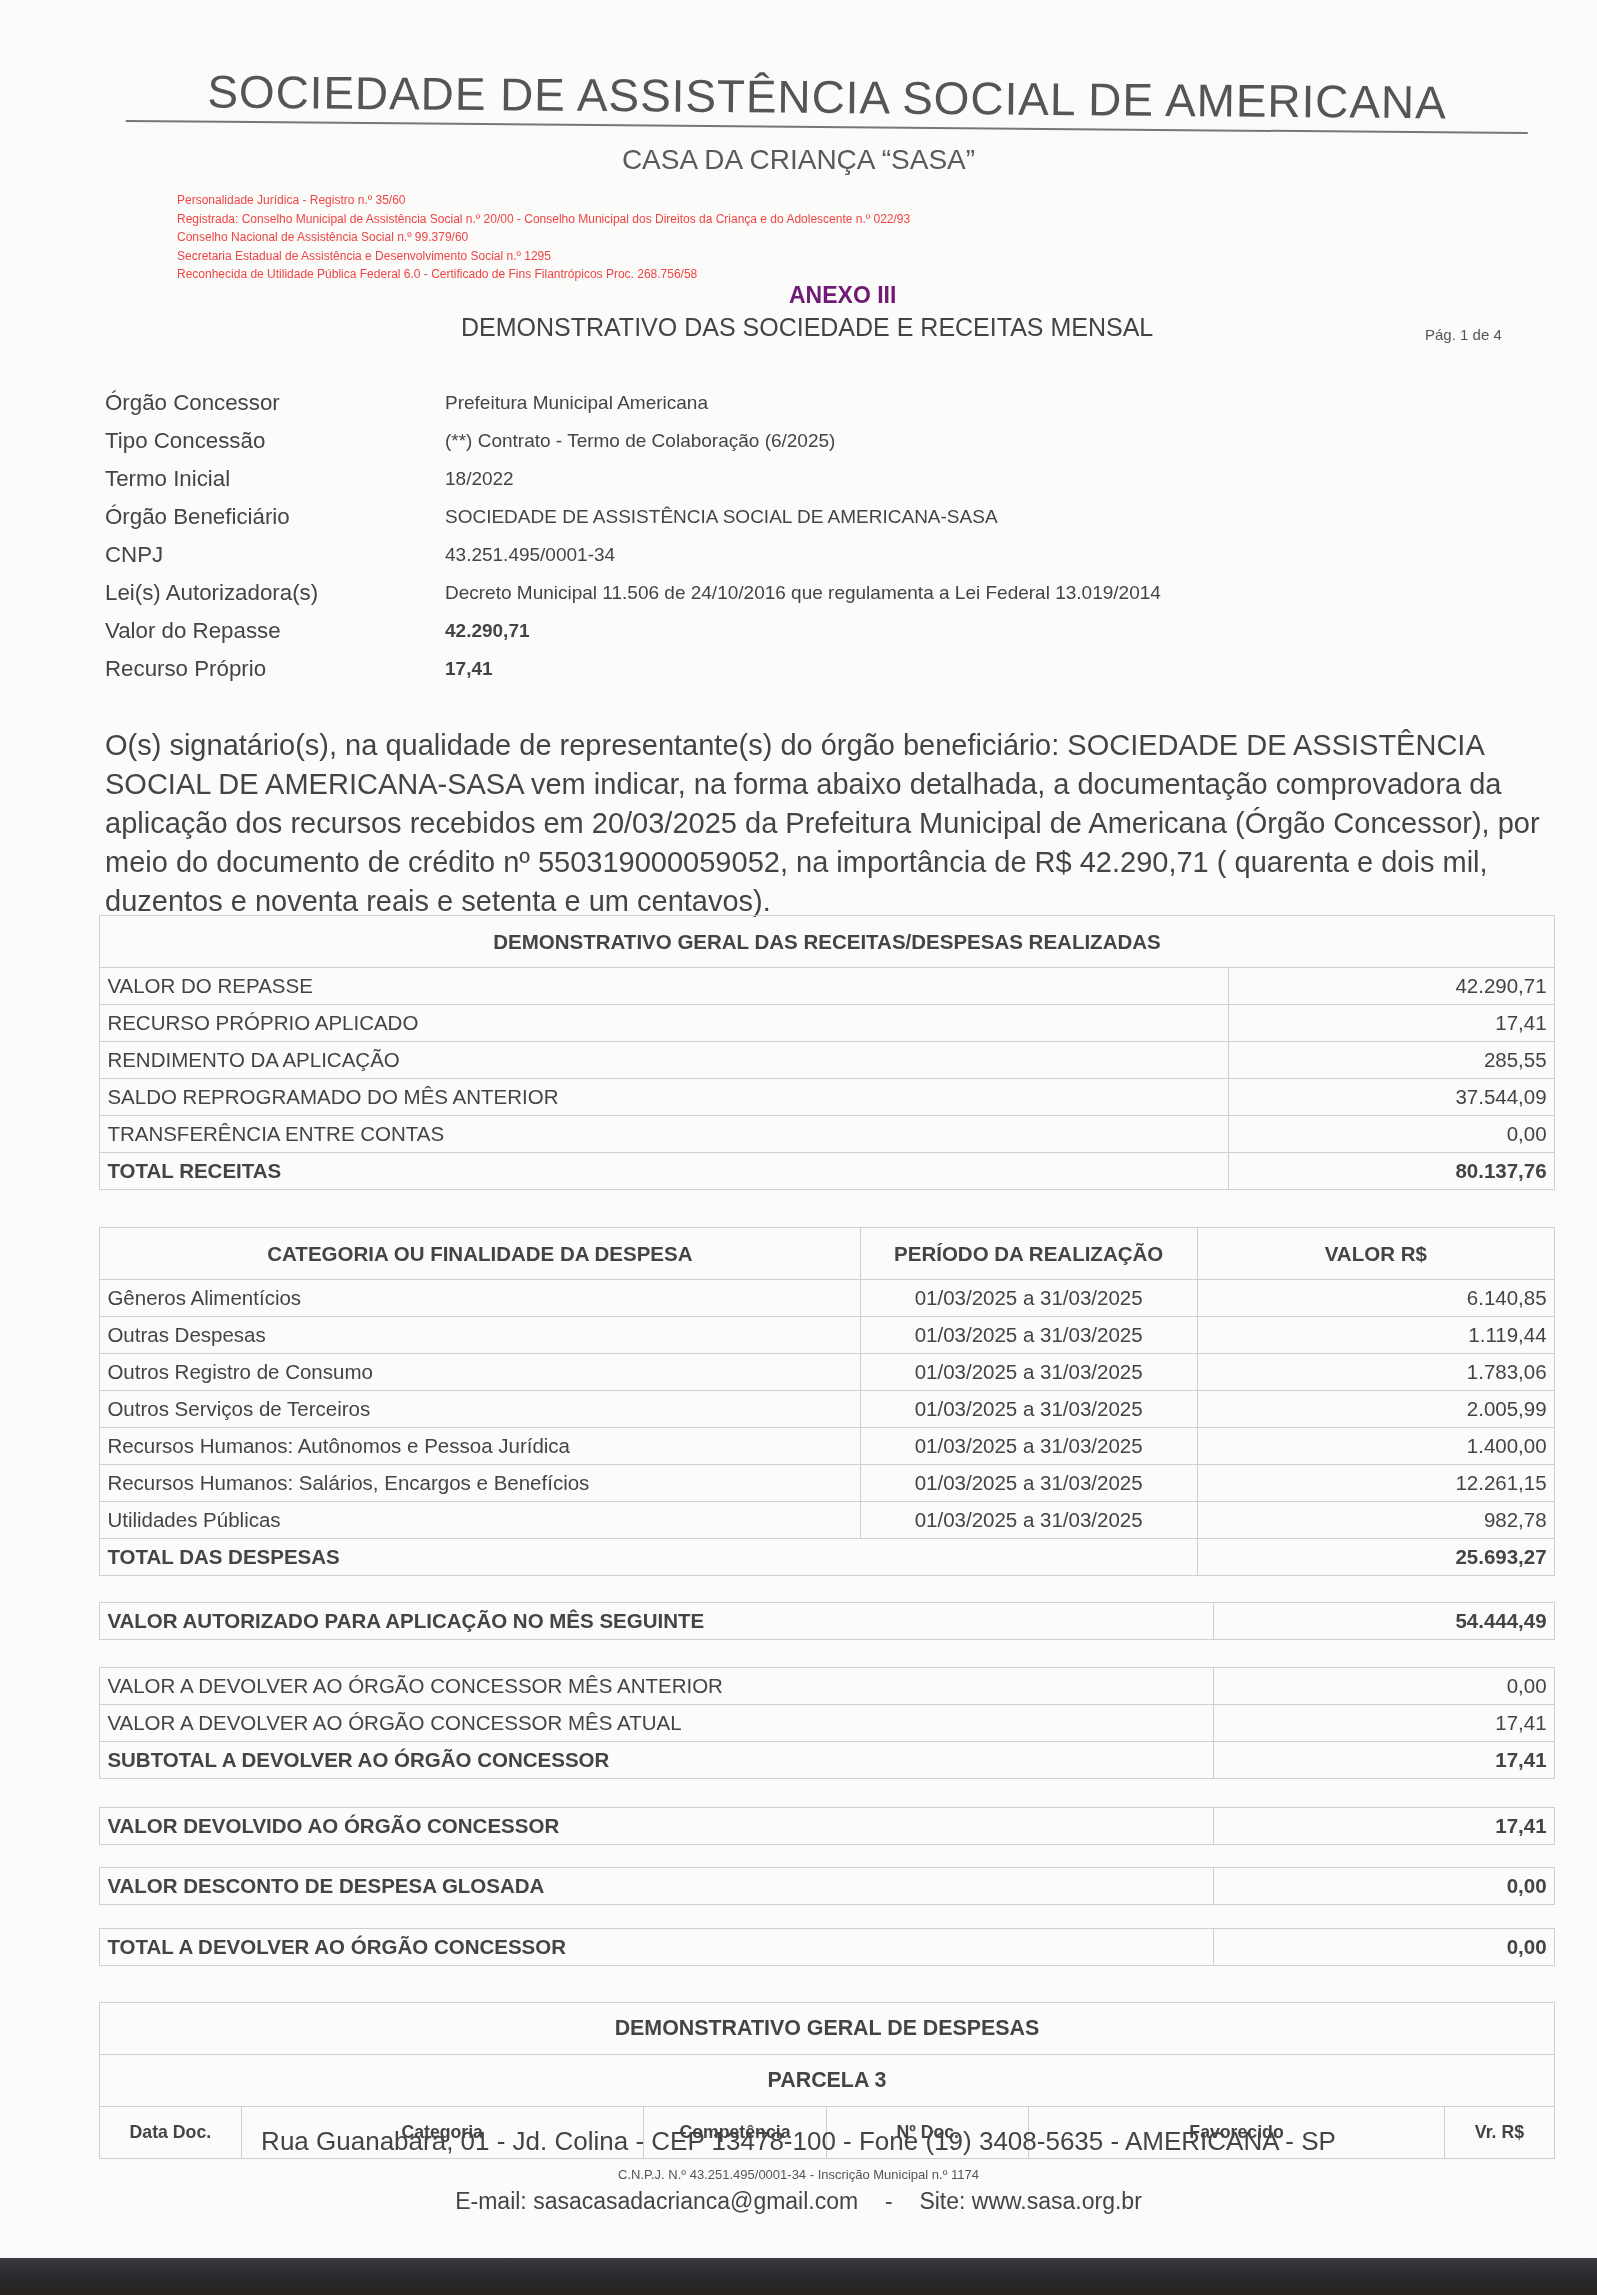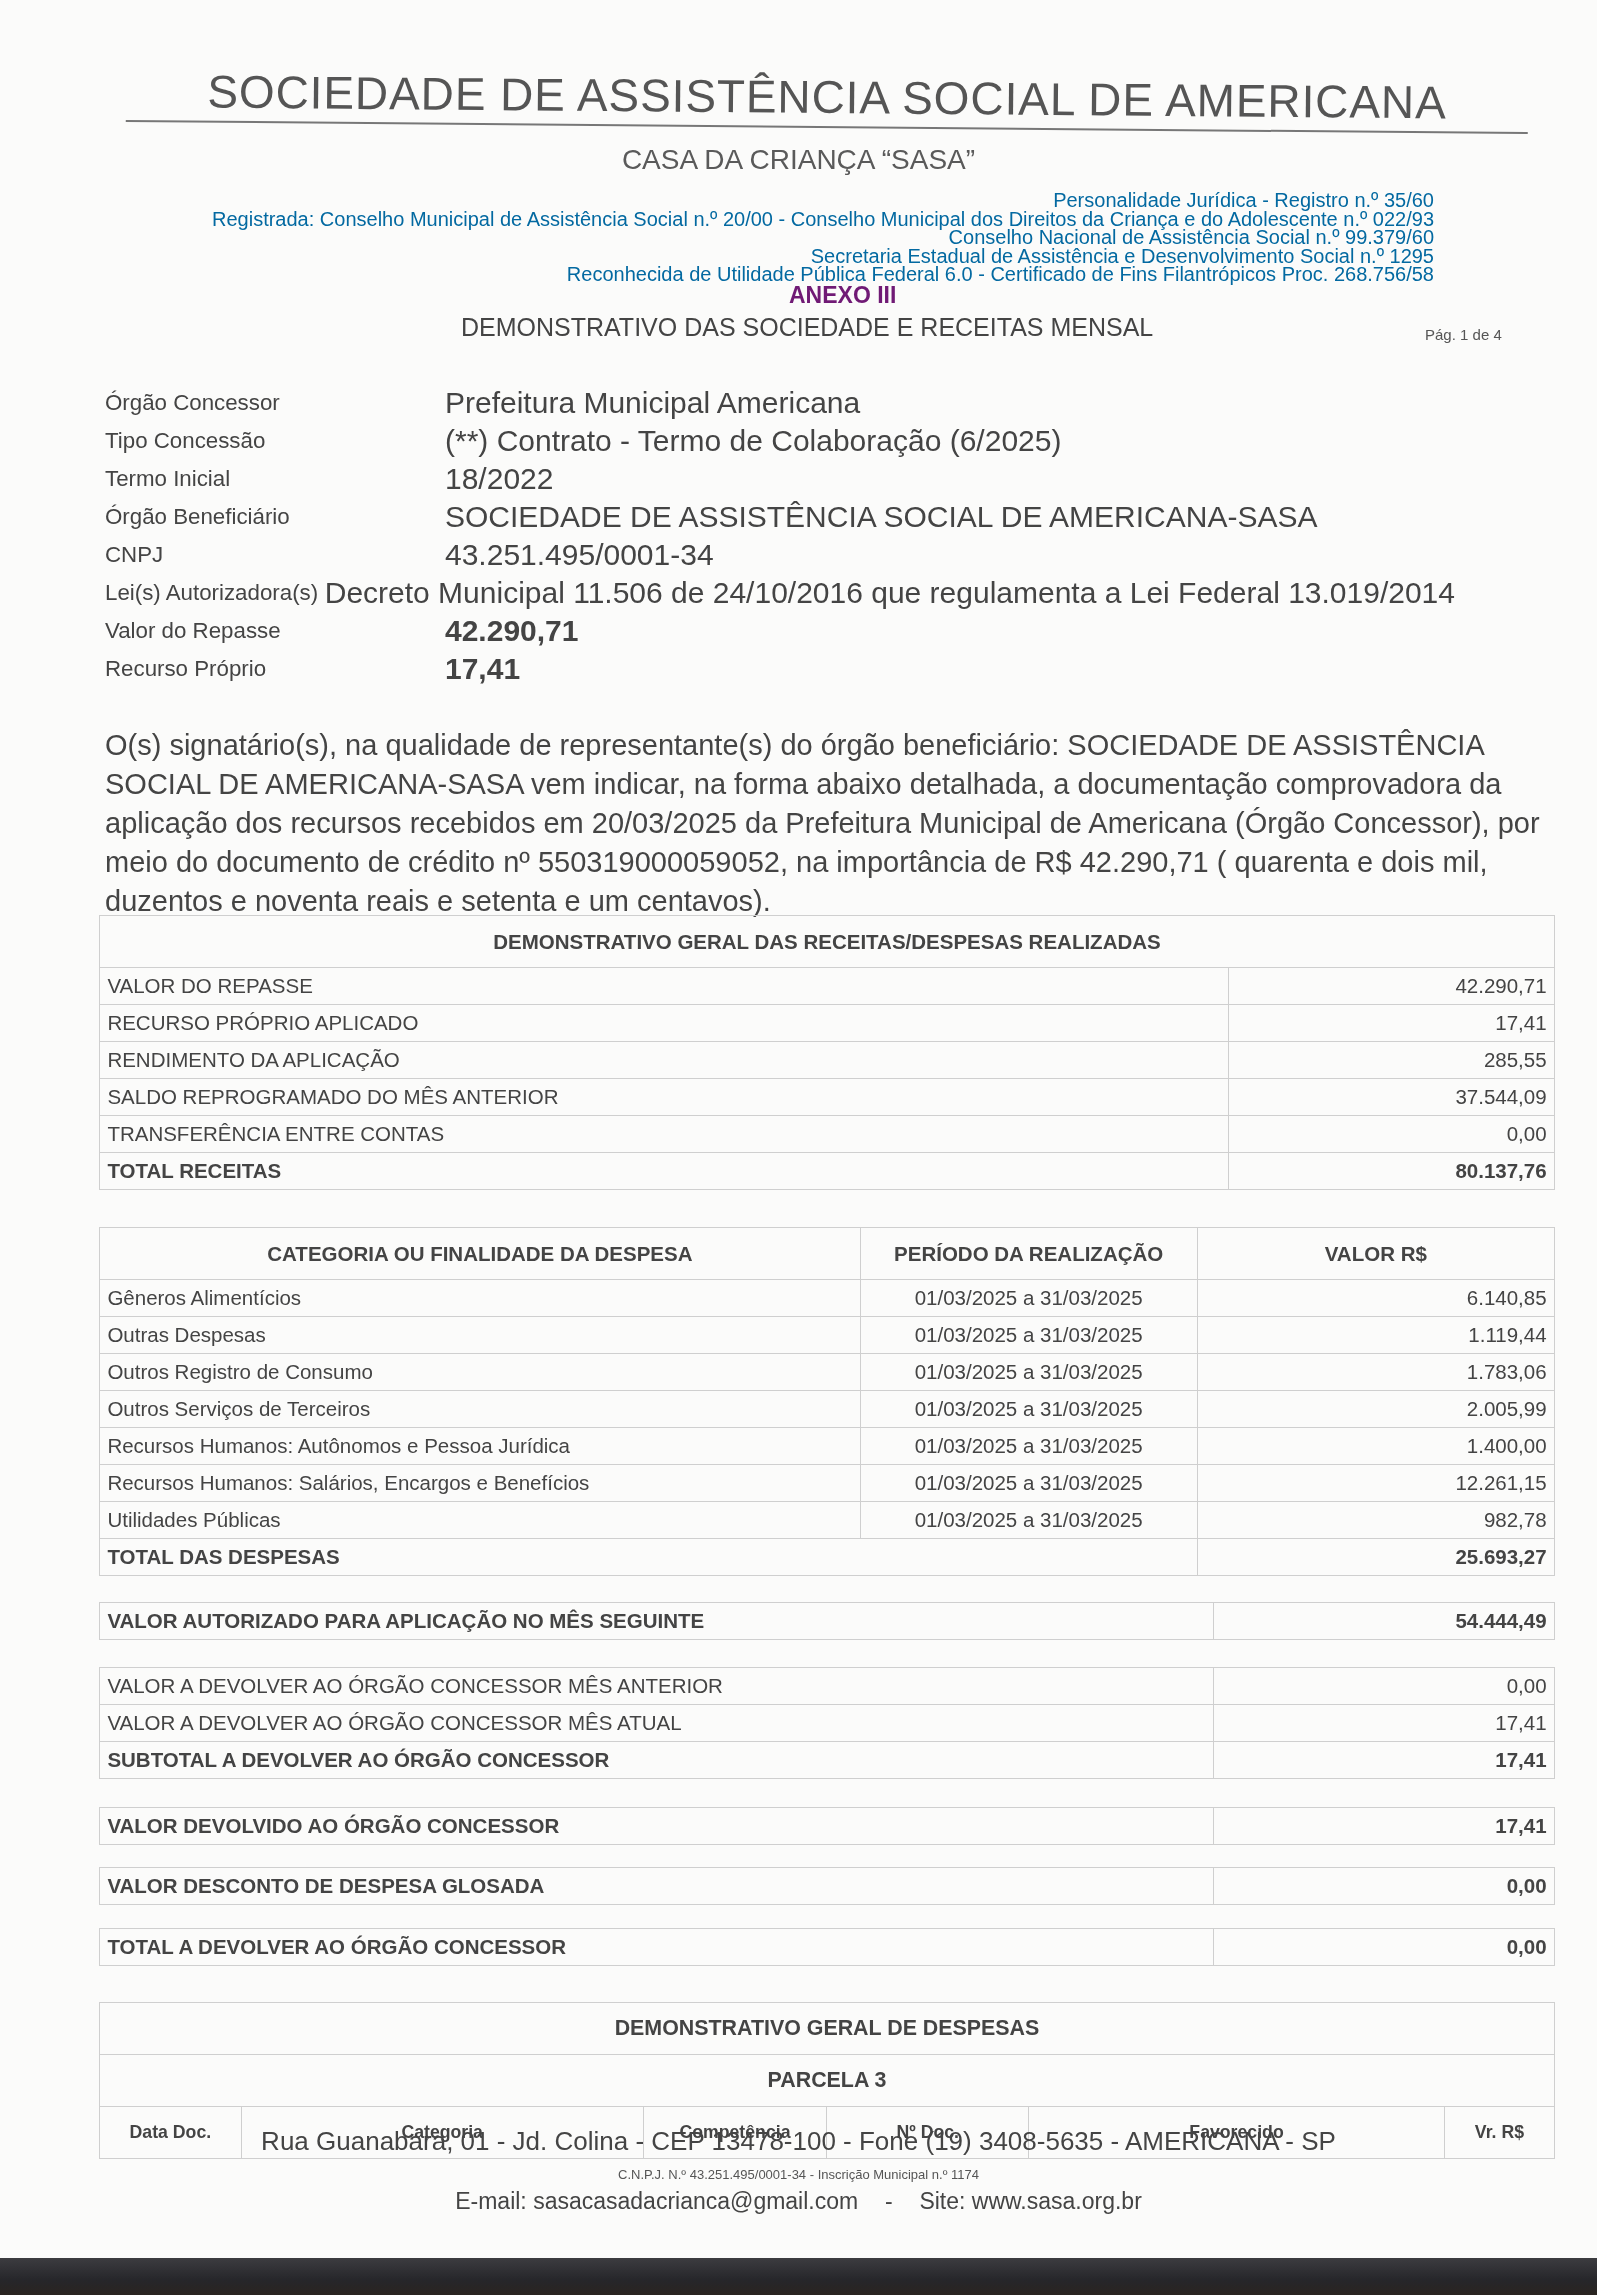--- a/index.html
+++ b/index.html
@@ -25,39 +25,39 @@
     text-align: center; white-space: nowrap;
     border-bottom: 2.8px solid #777; padding-bottom: 1.9px;
     transform: rotate(0.5deg);
   }
   .org-sub {
     position: absolute; left: 0; width: 1597px; top: 144px;
     font-size: 28px; color: #5a5a5a; text-align: center;
   }
   .reg-lines {
     position: absolute; left: 177px; width: 1257px; top: 191px;
-    font-size: 20px; line-height: 18.6px; color: #0369a1; text-align: right;
+    font-size: 12px; line-height: 18.6px; color: #ef4444; text-align: left;
   }
   .reg-lines div { white-space: nowrap; }
   .anexo {
     position: absolute; left: 764px; top: 282px; font-size: 23px; font-weight: bold; color: #701a75; margin-left: 25px;
   }
   .doc-title {
     position: absolute; left: 461px; top: 313px; font-size: 25px; color: #444;
     white-space: nowrap;
   }
   .page-num {
     position: absolute; left: 1425px; top: 326px; font-size: 15px; color: #555;
   }
   .info {
     position: absolute; left: 105px; top: 384px; width: 1350px;
   }
   .info-row { display: flex; height: 38px; align-items: center; }
   .info-label { width: 340px; font-size: 22.3px; color: #444; }
-  .info-value { font-size: 30px; color: #444; white-space: nowrap; }
+  .info-value { font-size: 19px; color: #444; white-space: nowrap; }
   .info-value.bold { font-weight: bold; }
   .para {
     position: absolute; left: 105px; top: 726px; width: 1439px;
     font-size: 29px; line-height: 39px; color: #444;
   }
   table { border-collapse: collapse; }
   .tbl {
     position: absolute; left: 99px; width: 1456px;
     font-size: 20.5px; color: #444;
   }

